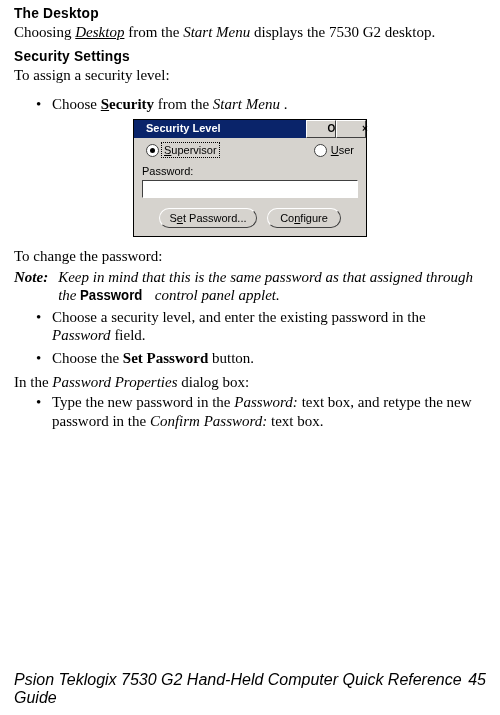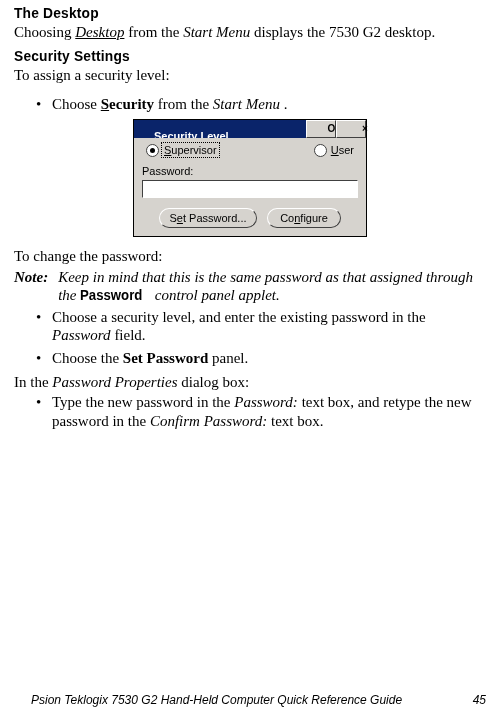--- a/index.html
+++ b/index.html
@@ -65,27 +65,27 @@
     font-size: 15px;
     margin: 4px 0 4px 0;
     display: flex;
     gap: 10px;
   }
   .note-label { font-weight: 700; font-style: italic; white-space: nowrap; text-align: right; }
   .note-body { font-style: italic; }
   .footer {
     position: absolute;
     bottom: 12px;
-    left: 31px;
+    left: 14px;
     right: 14px;
     display: flex;
     justify-content: space-between;
     font-family: Arial, Helvetica, sans-serif;
     font-style: italic;
-    font-size: 12px;
+    font-size: 16px;
   }
 
   
   .dialog-wrap {
     margin: 6px auto 10px auto;
     width: 234px;
   }
   .dlg-window {
     border: 1px solid #000;
     background: #d6d3ce;
@@ -96,24 +96,23 @@
     display: flex;
     align-items: stretch;
     height: 18px;
     background: linear-gradient(#0a246a, #0a246a);
     color: #fff;
     font-weight: 700;
     box-sizing: border-box;
   }
   .dlg-title {
     flex: 1;
-    padding: 2px 20px;
+    padding: 2px 12px;
     white-space: nowrap;
     overflow: hidden;
-    margin-top: 8px;
   }
   .dlg-btn-title {
     width: 22px;
     height: 18px;
     background: #d6d3ce;
     border-top: 1px solid #fff;
     border-left: 1px solid #fff;
     border-right: 1px solid #404040;
     border-bottom: 1px solid #404040;
     color: #000;
@@ -268,21 +267,21 @@
 
   <ul class="bullets">
     <li>
       <span>Choose a security level, and enter the existing password in the </span>
       <span class="italic">Password</span>
       <span> field.</span>
     </li>
     <li>
       <span>Choose the </span>
       <span class="bold">Set Password</span>
-      <span> panel.</span>
+      <span> button.</span>
     </li>
   </ul>
 
   <p class="body-text" style="margin:0 0 2px 0;">
     <span>In the </span>
     <span class="italic">Password Properties</span>
     <span> dialog box:</span>
   </p>
 
   <ul class="bullets">

